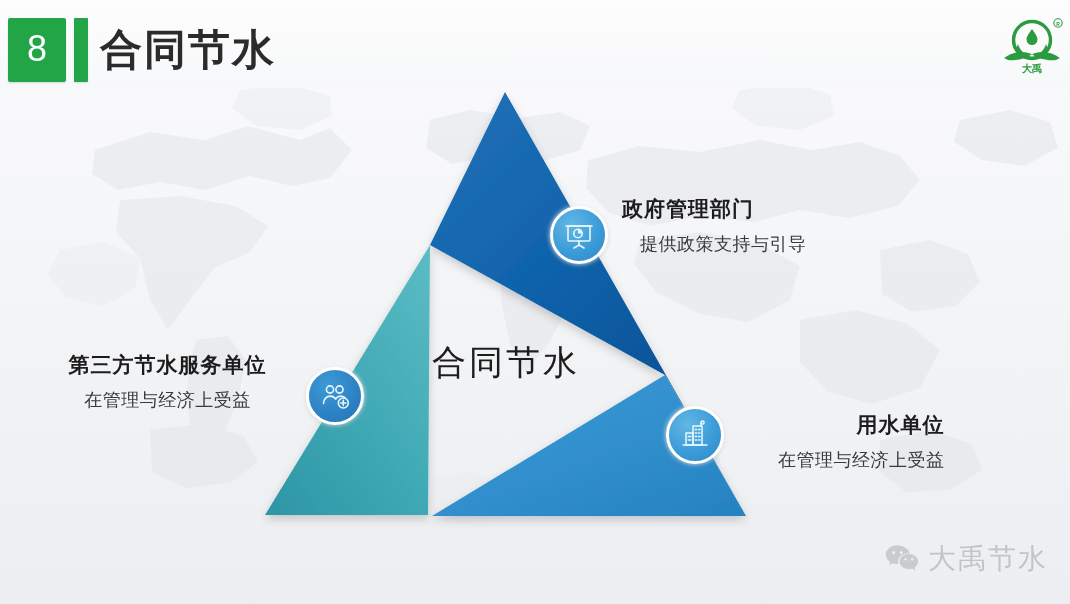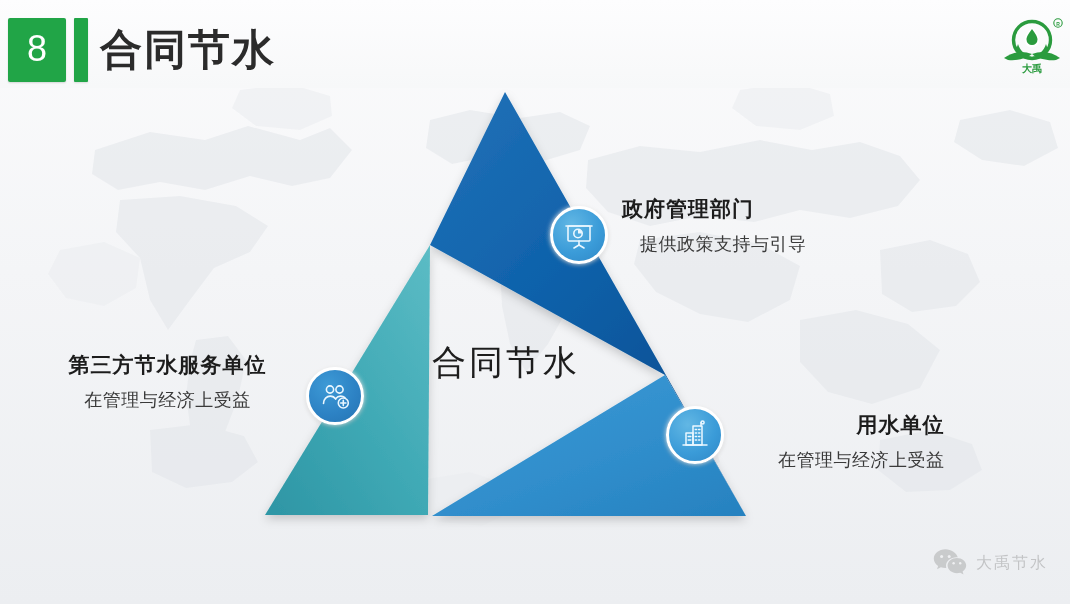--- a/index.html
+++ b/index.html
@@ -159,21 +159,21 @@
     position: absolute;
     right: 22px;
     bottom: 26px;
     display: flex;
     align-items: center;
     gap: 9px;
     opacity: 0.42;
   }
   .watermark svg { width: 34px; height: 30px; display: block; }
   .watermark .wm-text {
-    font-size: 16px;
+    font-size: 28px;
     color: #8a8a8a;
     letter-spacing: 2px;
     white-space: nowrap;
     text-align: center;
   }
 </style>
 </head>
 <body>
 
 <div id="slide">

